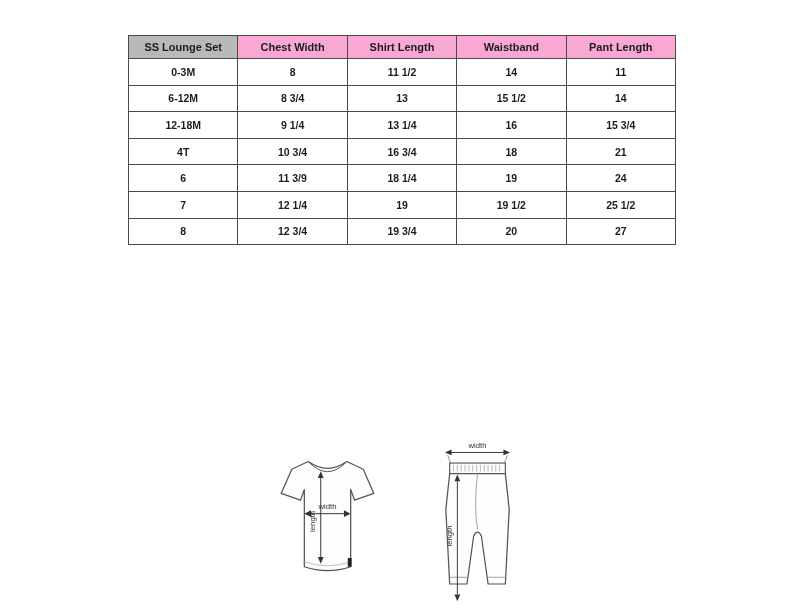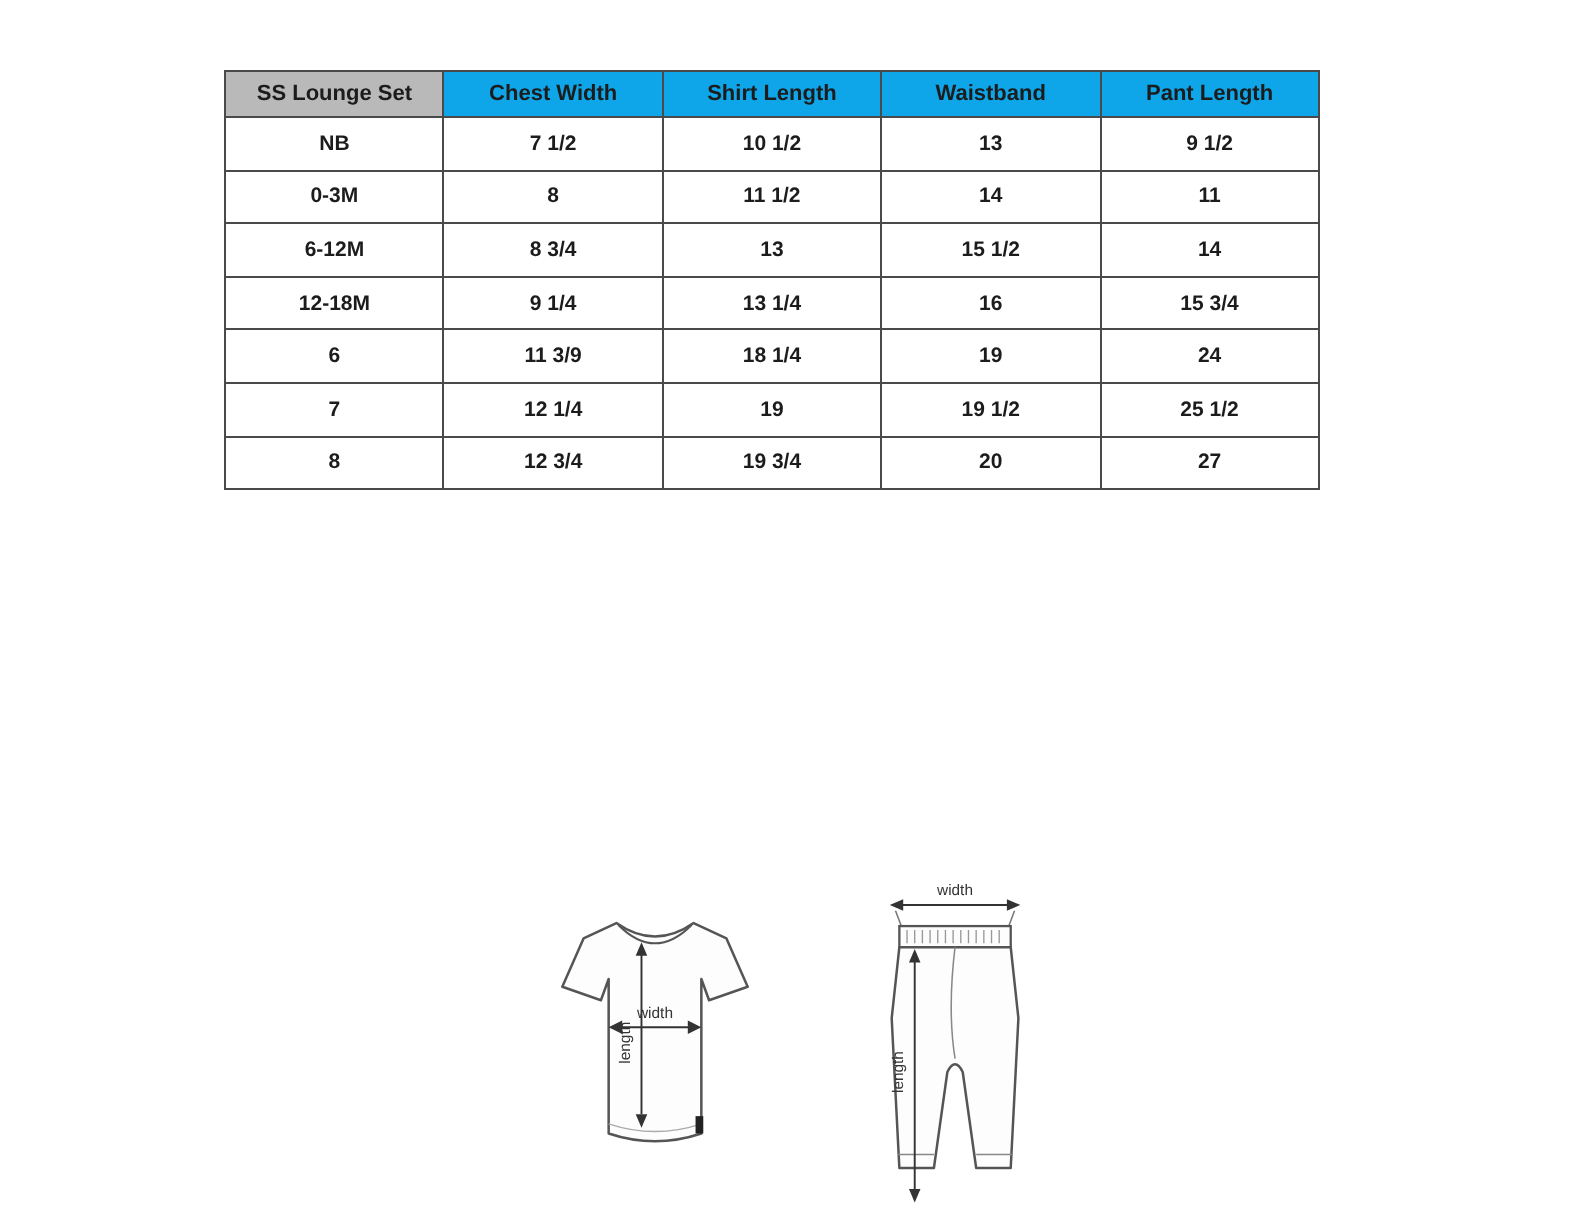--- a/index.html
+++ b/index.html
@@ -5,37 +5,37 @@
   * { box-sizing: border-box; margin: 0; padding: 0; }
   html, body { width: 792px; height: 612px; }
   body {
     background: #ffffff;
     font-family: "Liberation Sans", sans-serif;
     position: relative;
     overflow: hidden;
   }
   .size-table {
     position: absolute;
-    left: 112px;
+    left: 128px;
     top: 35px;
     width: 548px;
     border-collapse: collapse;
     table-layout: fixed;
   }
   .size-table th, .size-table td {
     border: 1px solid #4a4a4a;
     text-align: center;
     vertical-align: middle;
     font-weight: bold;
     color: #1c1c1c;
   }
   .size-table th {
     height: 23px;
     font-size: 11px;
-    background: #0ea5e9;
+    background: #f9a8d4;
   }
   .size-table th.corner { background: #b9b9b9; }
   .size-table td {
     height: 26.6px;
     font-size: 10.5px;
     background: #ffffff;
   }
   .diagrams {
     position: absolute;
     top: 440px;
@@ -61,46 +61,46 @@
     <tr>
       <th class="corner">SS Lounge Set</th>
       <th>Chest Width</th>
       <th>Shirt Length</th>
       <th>Waistband</th>
       <th>Pant Length</th>
     </tr>
   </thead>
   <tbody>
       <tr>
-        <td>NB</td>
-        <td>7 1/2</td>
-        <td>10 1/2</td>
-        <td>13</td>
-        <td>9 1/2</td>
-      </tr>
-      <tr>
         <td>0-3M</td>
         <td>8</td>
         <td>11 1/2</td>
         <td>14</td>
         <td>11</td>
       </tr>
       <tr>
         <td>6-12M</td>
         <td>8 3/4</td>
         <td>13</td>
         <td>15 1/2</td>
         <td>14</td>
       </tr>
       <tr>
         <td>12-18M</td>
         <td>9 1/4</td>
         <td>13 1/4</td>
         <td>16</td>
         <td>15 3/4</td>
+      </tr>
+      <tr>
+        <td>4T</td>
+        <td>10 3/4</td>
+        <td>16 3/4</td>
+        <td>18</td>
+        <td>21</td>
       </tr>
       <tr>
         <td>6</td>
         <td>11 3/9</td>
         <td>18 1/4</td>
         <td>19</td>
         <td>24</td>
       </tr>
       <tr>
         <td>7</td>

